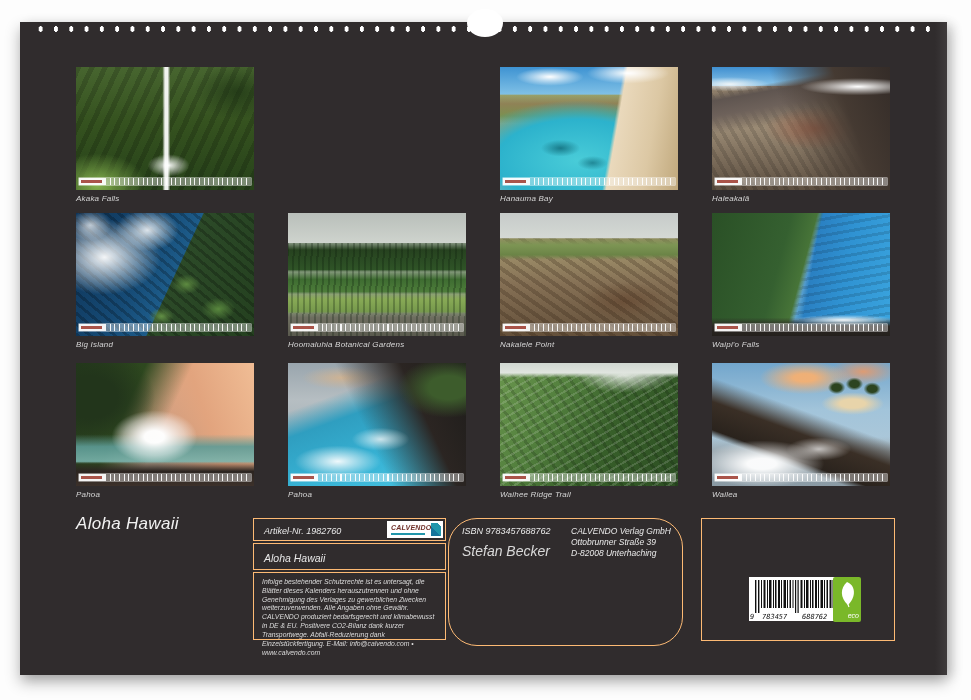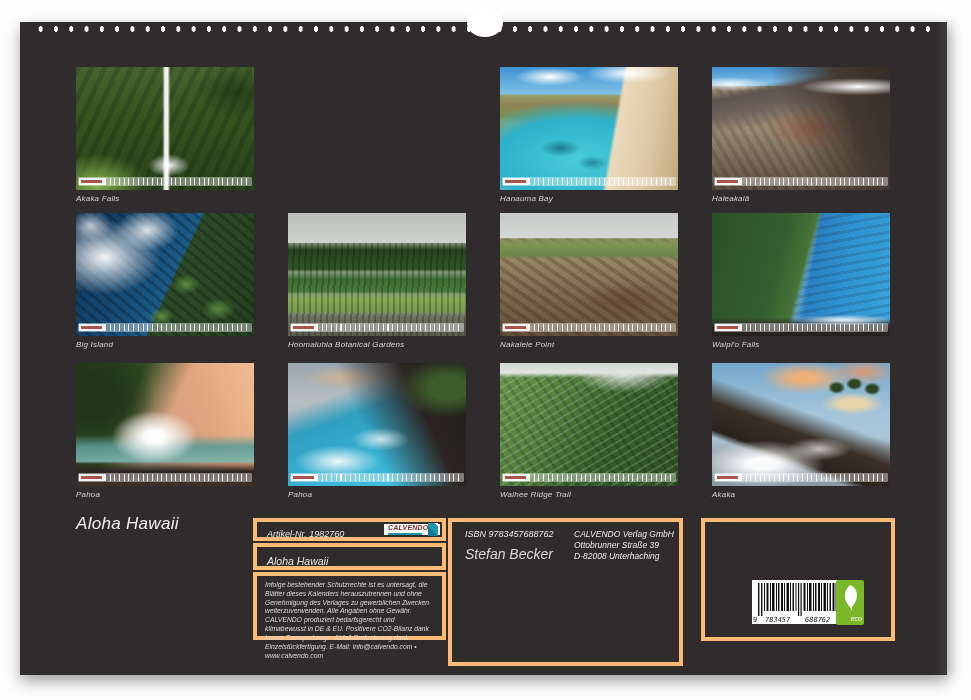--- a/index.html
+++ b/index.html
@@ -126,28 +126,28 @@
       radial-gradient(12px 9px at 70% 20%, #2c4420 40%, rgba(44,68,32,0) 72%),
       radial-gradient(12px 9px at 80% 17%, #2c4420 40%, rgba(44,68,32,0) 72%),
       radial-gradient(12px 9px at 90% 21%, #2c4420 40%, rgba(44,68,32,0) 72%),
       radial-gradient(60px 22px at 52% 12%, rgba(245,176,114,.95) 18%, rgba(245,176,114,0) 75%),
       radial-gradient(45px 18px at 85% 7%, rgba(232,154,106,.9), rgba(232,154,106,0) 75%),
       linear-gradient(180deg, rgba(0,0,0,0) 60%, #9aa8b0 72%, #8a9aa4 100%),
       linear-gradient(180deg,#72a6cc 0%,#a2c4da 38%,#b8ccd8 100%);}
 
   
   .big-title{position:absolute;left:56px;top:492px;font-size:17px;color:#f2f2f2;letter-spacing:.3px;}
-  .ibox{position:absolute;border:4px solid #fdba74;box-sizing:border-box;color:#e9e9e9;padding-left:20px;}
+  .ibox{position:absolute;border:1px solid #fdba74;box-sizing:border-box;color:#e9e9e9;padding-left:20px;}
   .boxA{left:233px;top:496px;width:193px;height:23px;font-size:9px;}
   .boxA .art{position:absolute;left:10px;top:7px;}
   .boxB{left:233px;top:521px;width:193px;height:27px;font-size:10.5px;}
   .boxB .cal-title{position:absolute;left:10px;top:8px;}
   .boxC{left:233px;top:550px;width:193px;height:68px;font-size:6.8px;line-height:1.3;}
   .boxC .legal{position:absolute;left:8px;top:5px;right:6px;color:#dcdcdc;}
-  .boxI{left:428px;top:496px;width:235px;height:148px;}
+  .boxI{left:428px;top:496px;width:235px;height:128px;border-radius:29px;}
   .boxI .isbn{position:absolute;left:13px;top:7px;font-size:9px;}
   .boxI .pub{position:absolute;left:122px;top:7px;font-size:8.5px;line-height:1.3;}
   .boxI .author{position:absolute;left:13px;top:24px;font-size:14px;color:#d9d9d9;}
   .boxE{left:681px;top:496px;width:194px;height:123px;}
 
   
   .logo{position:absolute;right:2px;top:2px;bottom:2px;width:56px;background:#fff;display:flex;align-items:center;}
   .logo-txt{margin-left:4px;width:38px;}
   .logo-name{display:block;font-size:7px;font-weight:bold;color:#6e2f28;letter-spacing:.2px;line-height:1;}
   .logo-tag{display:block;margin-top:1.5px;width:34px;height:2px;background:#2196ab;}
@@ -257,21 +257,21 @@
       </div>
       <figcaption class="thumb-label">Waihee Ridge Trail</figcaption>
     </figure>
     <figure class="thumb c4 r3">
       <div class="photo p12">
         <div class="strip">
           <span class="strip-label"></span>
           <span class="strip-cells"></span>
         </div>
       </div>
-      <figcaption class="thumb-label">Akaka</figcaption>
+      <figcaption class="thumb-label">Wailea</figcaption>
     </figure>
 
     <div class="big-title">Aloha Hawaii</div>
 
     <div class="ibox boxA">
       <span class="art">Artikel-Nr. 1982760</span>
       <span class="logo">
         <span class="logo-txt">
           <span class="logo-name">CALVENDO</span>
           <span class="logo-tag"></span>

